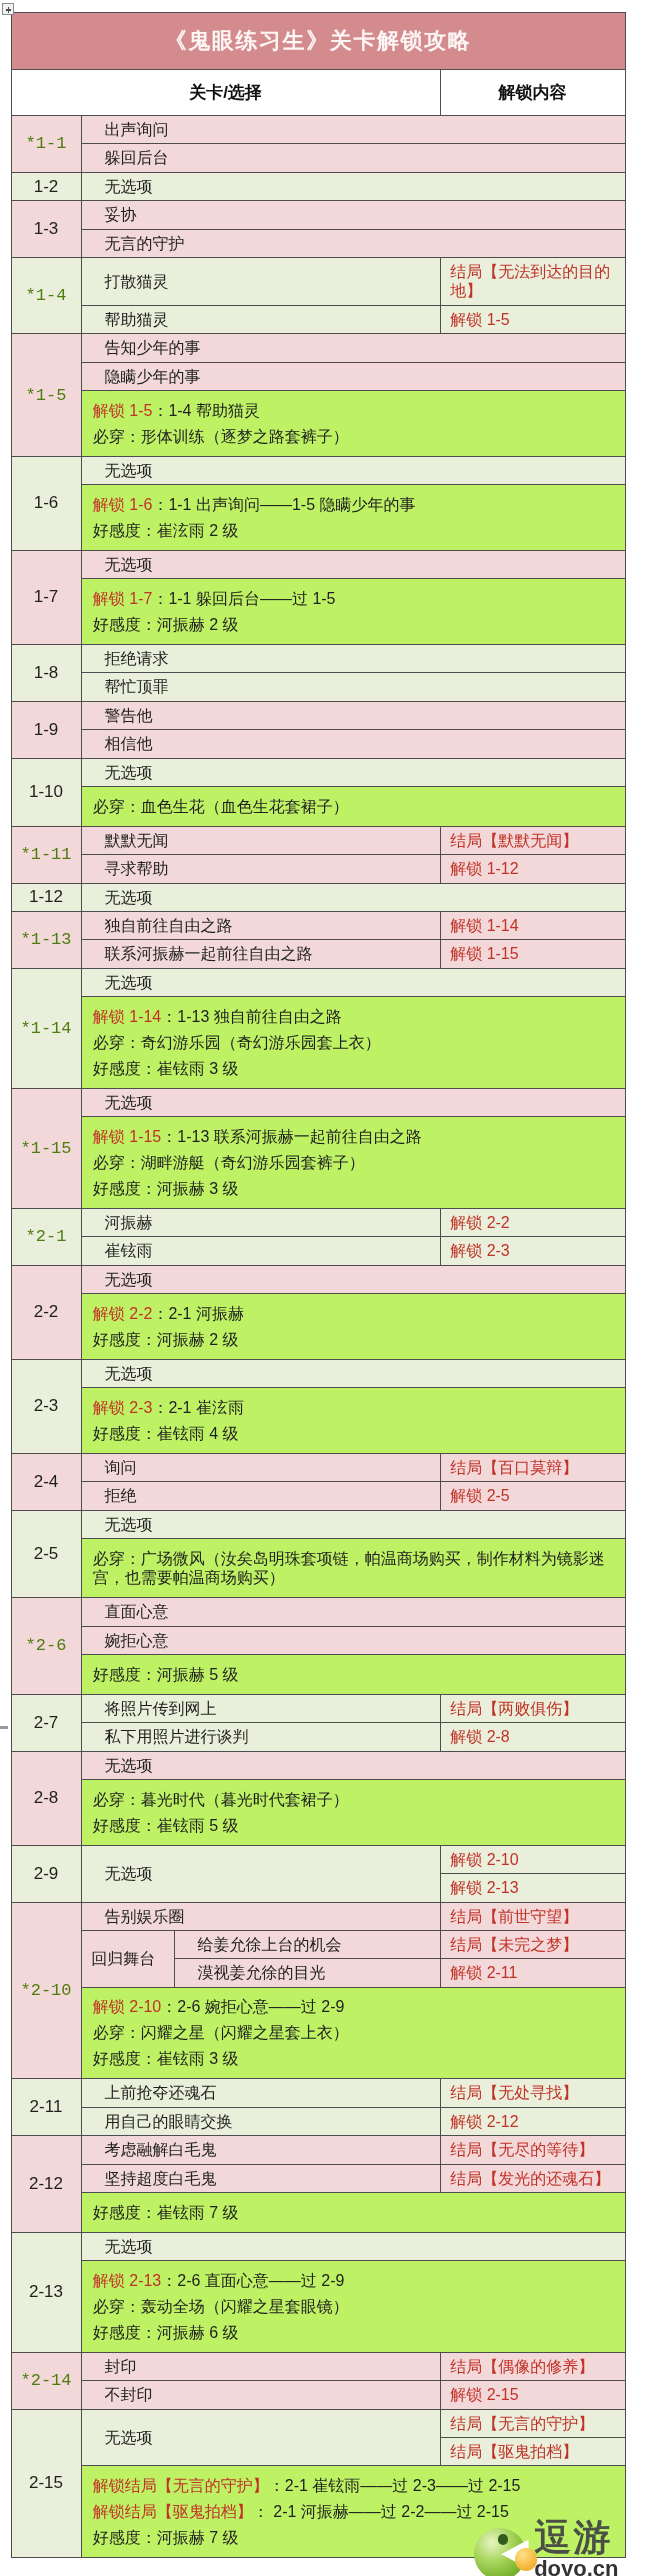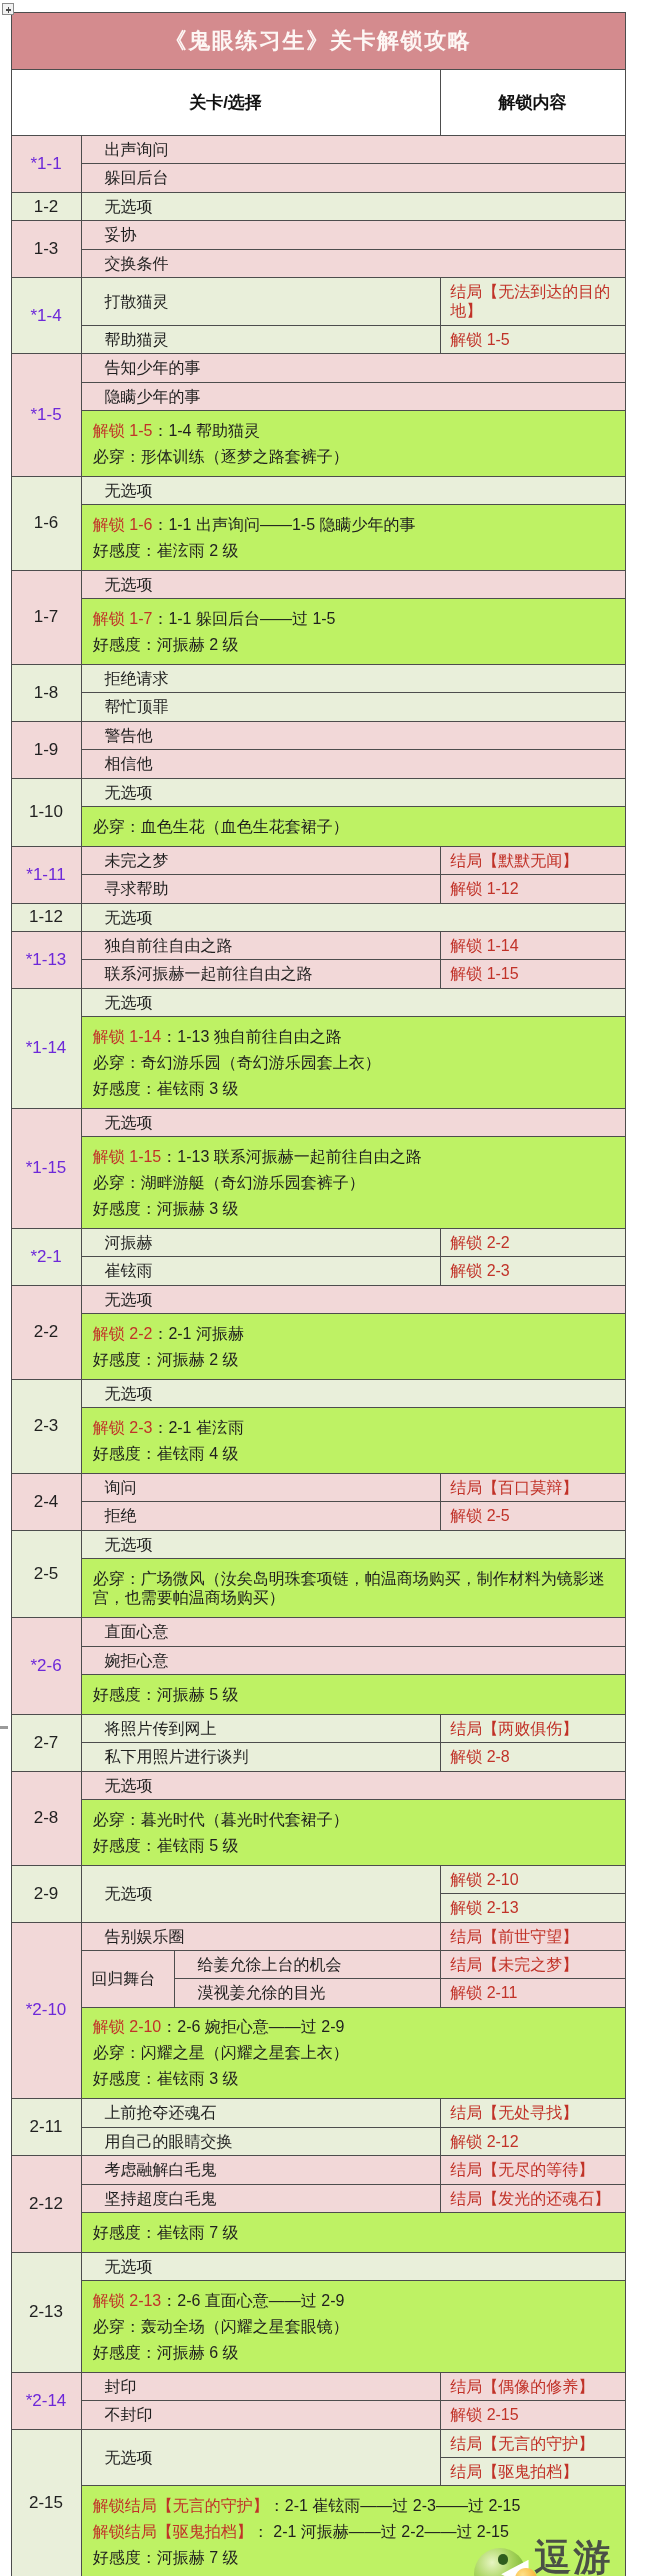--- a/index.html
+++ b/index.html
@@ -14,26 +14,26 @@
   .handle .vbar{position:absolute;left:4.4px;top:3.2px;width:1.6px;height:5.7px;background:#4a4a4a;}
 
   table.guide{border-collapse:collapse;table-layout:fixed;width:614px;border:1.6px solid #333;}
   col.c-level{width:70px;} col.c-sub{width:93px;} col.c-rest{width:266px;} col.c-unlock{width:185px;}
 
   th,td{border:0.8px solid #4d4d4d;box-sizing:border-box;}
 
   th.title-bar{background:#d48b8e;color:#fdf6f4;font-size:22px;font-weight:bold;
                letter-spacing:1.6px;text-align:center;height:57px;padding:4.8px;}
   th.col-head{background:#ffffff;color:#111;font-size:17px;font-weight:bold;text-align:center;
-              height:28px;padding:21px;}
+              height:28px;padding:11px;}
 
   td.pink{background:#f2d8d8;}
   td.green{background:#e9efda;}
   td.level{text-align:center;font-size:17px;padding:1.6px;}
-  td.level.star{color:#6d28d9;}
+  td.level.star{color:#4d7c0f;font-family:Liberation Mono, monospace;}
   td.choice{font-size:16px;padding:4px 8px 4px 23px;line-height:19.4px;}
   td.sub{text-align:left;padding-left:9.7px;}
   td.result{font-size:16px;color:#c13228;padding:4px 6.5px 4px 9.7px;line-height:19.4px;}
   td.info{background:#bef264;font-size:16px;padding:3.2px 11.3px;line-height:19.4px;}
   .info-line{margin:6.5px 0;}
   .red{color:#c13228;}
 
   tr.group-start td{border-top:1.6px solid #333;}
 
   
@@ -88,21 +88,21 @@
         </tr>
         <tr class="group-start">
           <td class="level green" rowspan="1">1-2</td>
           <td class="choice green" colspan="3">无选项</td>
         </tr>
         <tr class="group-start">
           <td class="level pink" rowspan="2">1-3</td>
           <td class="choice pink" colspan="3">妥协</td>
         </tr>
         <tr>
-          <td class="choice pink" colspan="3">交换条件</td>
+          <td class="choice pink" colspan="3">无言的守护</td>
         </tr>
         <tr class="group-start">
           <td class="level green star" rowspan="2">*1-4</td>
           <td class="choice green" colspan="2">打散猫灵</td>
           <td class="result green">结局【无法到达的目的地】</td>
         </tr>
         <tr>
           <td class="choice green" colspan="2">帮助猫灵</td>
           <td class="result green">解锁 1-5</td>
         </tr>
@@ -157,21 +157,21 @@
           <td class="level green" rowspan="2">1-10</td>
           <td class="choice green" colspan="3">无选项</td>
         </tr>
         <tr>
           <td class="info" colspan="3">
             <div class="info-line"><span>必穿：血色生花（血色生花套裙子）</span></div>
           </td>
         </tr>
         <tr class="group-start">
           <td class="level pink star" rowspan="2">*1-11</td>
-          <td class="choice pink" colspan="2">未完之梦</td>
+          <td class="choice pink" colspan="2">默默无闻</td>
           <td class="result pink">结局【默默无闻】</td>
         </tr>
         <tr>
           <td class="choice pink" colspan="2">寻求帮助</td>
           <td class="result pink">解锁 1-12</td>
         </tr>
         <tr class="group-start">
           <td class="level green" rowspan="1">1-12</td>
           <td class="choice green" colspan="3">无选项</td>
         </tr>

